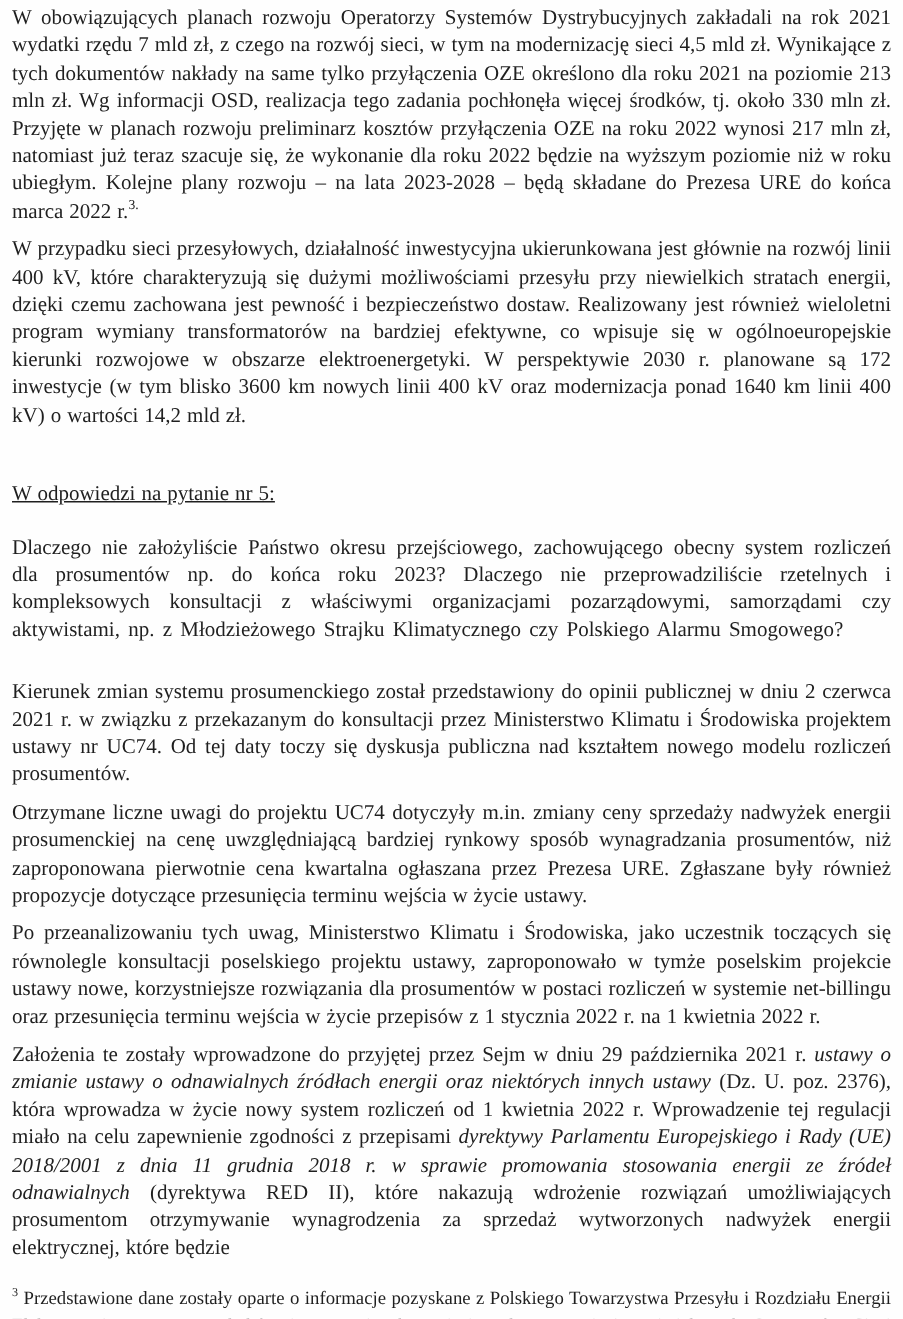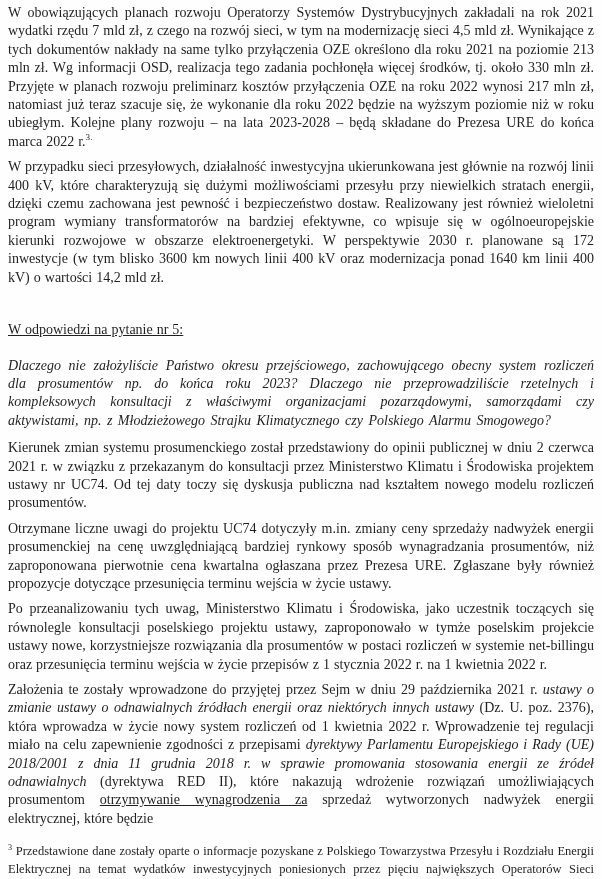--- a/index.html
+++ b/index.html
@@ -27,32 +27,31 @@
   }
   .block.heading {
     text-align: right;
     margin-top: 34px;
     margin-bottom: 17px;
   }
   .block.heading span {
     text-decoration: underline;
   }
   .block.question {
-    font-style: italic;
-    margin-bottom: 9px;
+    margin-bottom: 23px;
     word-spacing: 2px;
   }
   .block.footnote {
     font-size: 12.5px;
     line-height: 17.5px;
     margin-top: 15px;
     margin-bottom: 0;
   }
   .it { font-style: italic; }
-  .ul { text-decoration: underline; }
+  .ul { }
   sup {
     font-size: 0.65em;
     line-height: 0;
     vertical-align: super;
   }
 </style>
 </head>
 <body>
 
 <div class="page">

